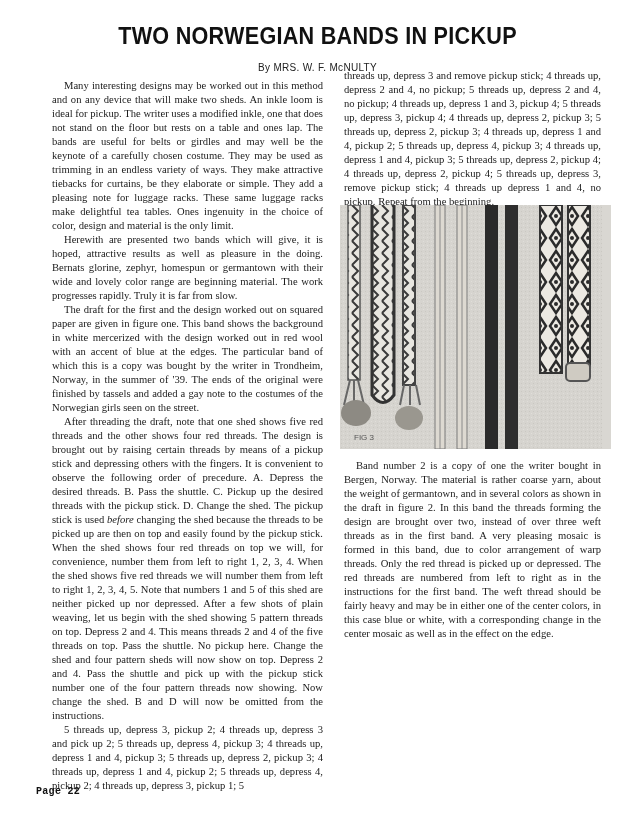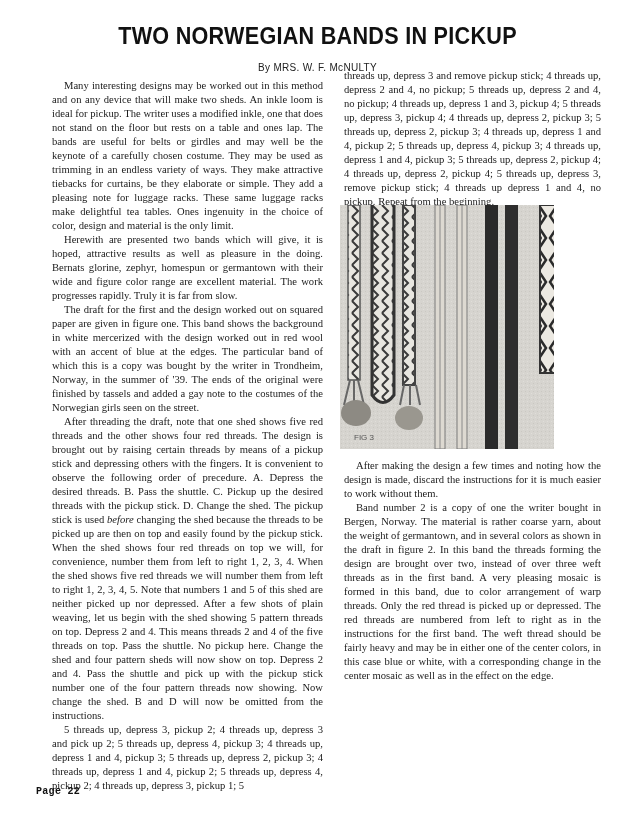--- a/index.html
+++ b/index.html
@@ -20,41 +20,41 @@
     .col {
       position: absolute; font-size: 10.6px; line-height: 14px; text-align: justify;
       hyphens: manual;
     }
     .col-left { left: 52px; top: 79px; width: 271px; }
     .col-right-top { left: 344px; top: 69px; width: 257px; }
     .col-right-bottom { left: 344px; top: 459px; width: 257px; }
     .col p { margin: 0; text-indent: 12px; }
     .col p.noindent { text-indent: 0; }
     .photo {
-      position: absolute; left: 340px; top: 205px; width: 214px; height: 244px;
+      position: absolute; left: 340px; top: 205px; width: 271px; height: 244px;
       background: #d9d7d2; overflow: hidden;
     }
     .footer {
       position: absolute; left: 36px; top: 786px; font-size: 10px; font-weight: bold;
       font-family: Liberation Mono, monospace; color: #111; letter-spacing: 0.3px;
     }
     .fig-label {
       position: absolute; left: 14px; top: 228px; font-family: "Liberation Sans", sans-serif;
       font-size: 8px; color: #555;
     }
   </style>
 </head>
 <body>
 
 <div class="title">TWO NORWEGIAN BANDS IN PICKUP</div>
 <div class="byline">By MRS. W. F. McNULTY</div>
 
 <div class="col col-left">
   <p>Many interesting designs may be worked out in this method and on any device that will make two sheds. An inkle loom is ideal for pickup. The writer uses a modified inkle, one that does not stand on the floor but rests on a table and ones lap. The bands are useful for belts or girdles and may well be the keynote of a carefully chosen costume. They may be used as trimming in an endless variety of ways. They make attractive tiebacks for curtains, be they elaborate or simple. They add a pleasing note for luggage racks. These same luggage racks make delightful tea tables. Ones ingenuity in the choice of color, design and material is the only limit.</p>
-  <p>Herewith are presented two bands which will give, it is hoped, attractive results as well as pleasure in the doing. Bernats glorine, zephyr, homespun or germantown with their wide and figure color range are excellent material. The work progresses rapidly. Truly it is far from slow.</p>
+  <p>Herewith are presented two bands which will give, it is hoped, attractive results as well as pleasure in the doing. Bernats glorine, zephyr, homespun or germantown with their wide and lovely color range are beginning material. The work progresses rapidly. Truly it is far from slow.</p>
   <p>The draft for the first and the design worked out on squared paper are given in figure one. This band shows the background in white mercerized with the design worked out in red wool with an accent of blue at the edges. The particular band of which this is a copy was bought by the writer in Trondheim, Norway, in the summer of '39. The ends of the original were finished by tassels and added a gay note to the costumes of the Norwegian girls seen on the street.</p>
   <p><span>After threading the draft, note that one shed shows five red threads and the other shows four red threads. The design is brought out by raising certain threads by means of a pickup stick and depressing others with the fingers. It is convenient to observe the following order of precedure. A. Depress the desired threads. B. Pass the shuttle. C. Pickup up the desired threads with the pickup stick. D. Change the shed. The pickup stick is used</span> <em>before</em> <span>changing the shed because the threads to be picked up are then on top and easily found by the pickup stick. When the shed shows four red threads on top we will, for convenience, number them from left to right 1, 2, 3, 4. When the shed shows five red threads we will number them from left to right 1, 2, 3, 4, 5. Note that numbers 1 and 5 of this shed are neither picked up nor depressed. After a few shots of plain weaving, let us begin with the shed showing 5 pattern threads on top. Depress 2 and 4. This means threads 2 and 4 of the five threads on top. Pass the shuttle. No pickup here. Change the shed and four pattern sheds will now show on top. Depress 2 and 4. Pass the shuttle and pick up with the pickup stick number one of the four pattern threads now showing. Now change the shed. B and D will now be omitted from the instructions.</span></p>
   <p>5 threads up, depress 3, pickup 2; 4 threads up, depress 3 and pick up 2; 5 threads up, depress 4, pickup 3; 4 threads up, depress 1 and 4, pickup 3; 5 threads up, depress 2, pickup 3; 4 threads up, depress 1 and 4, pickup 2; 5 threads up, depress 4, pickup 2; 4 threads up, depress 3, pickup 1; 5</p>
 </div>
 
 <div class="col col-right-top">
   <p class="noindent">threads up, depress 3 and remove pickup stick; 4 threads up, depress 2 and 4, no pickup; 5 threads up, depress 2 and 4, no pickup; 4 threads up, depress 1 and 3, pickup 4; 5 threads up, depress 3, pickup 4; 4 threads up, depress 2, pickup 3; 5 threads up, depress 2, pickup 3; 4 threads up, depress 1 and 4, pickup 2; 5 threads up, depress 4, pickup 3; 4 threads up, depress 1 and 4, pickup 3; 5 threads up, depress 2, pickup 4; 4 threads up, depress 2, pickup 4; 5 threads up, depress 3, remove pickup stick; 4 threads up depress 1 and 4, no pickup. Repeat from the beginning.</p>
 </div>
 
 <div class="photo">
@@ -94,17 +94,16 @@
     <rect x="165" y="0" width="13" height="244" fill="#2e2e2e"></rect>
 
     <rect x="200" y="0" width="22" height="168" fill="url(#diamond)" stroke="#333" stroke-width="2"></rect>
     <rect x="228" y="0" width="22" height="168" fill="url(#diamond)" stroke="#333" stroke-width="2"></rect>
     <rect x="226" y="158" width="24" height="18" rx="4" fill="#cfcbc2" stroke="#555" stroke-width="2"></rect>
   </svg>
   <div class="fig-label">FIG 3</div>
 </div>
 
 <div class="col col-right-bottom">
-  <p>After making the design a few times and noting how the design is made, discard the instructions for it is much easier to work without them.</p>
   <p>Band number 2 is a copy of one the writer bought in Bergen, Norway. The material is rather coarse yarn, about the weight of germantown, and in several colors as shown in the draft in figure 2. In this band the threads forming the design are brought over two, instead of over three weft threads as in the first band. A very pleasing mosaic is formed in this band, due to color arrangement of warp threads. Only the red thread is picked up or depressed. The red threads are numbered from left to right as in the instructions for the first band. The weft thread should be fairly heavy and may be in either one of the center colors, in this case blue or white, with a corresponding change in the center mosaic as well as in the effect on the edge.</p>
 </div>
 
 <div class="footer">Page 22</div>
 
 </body></html>

